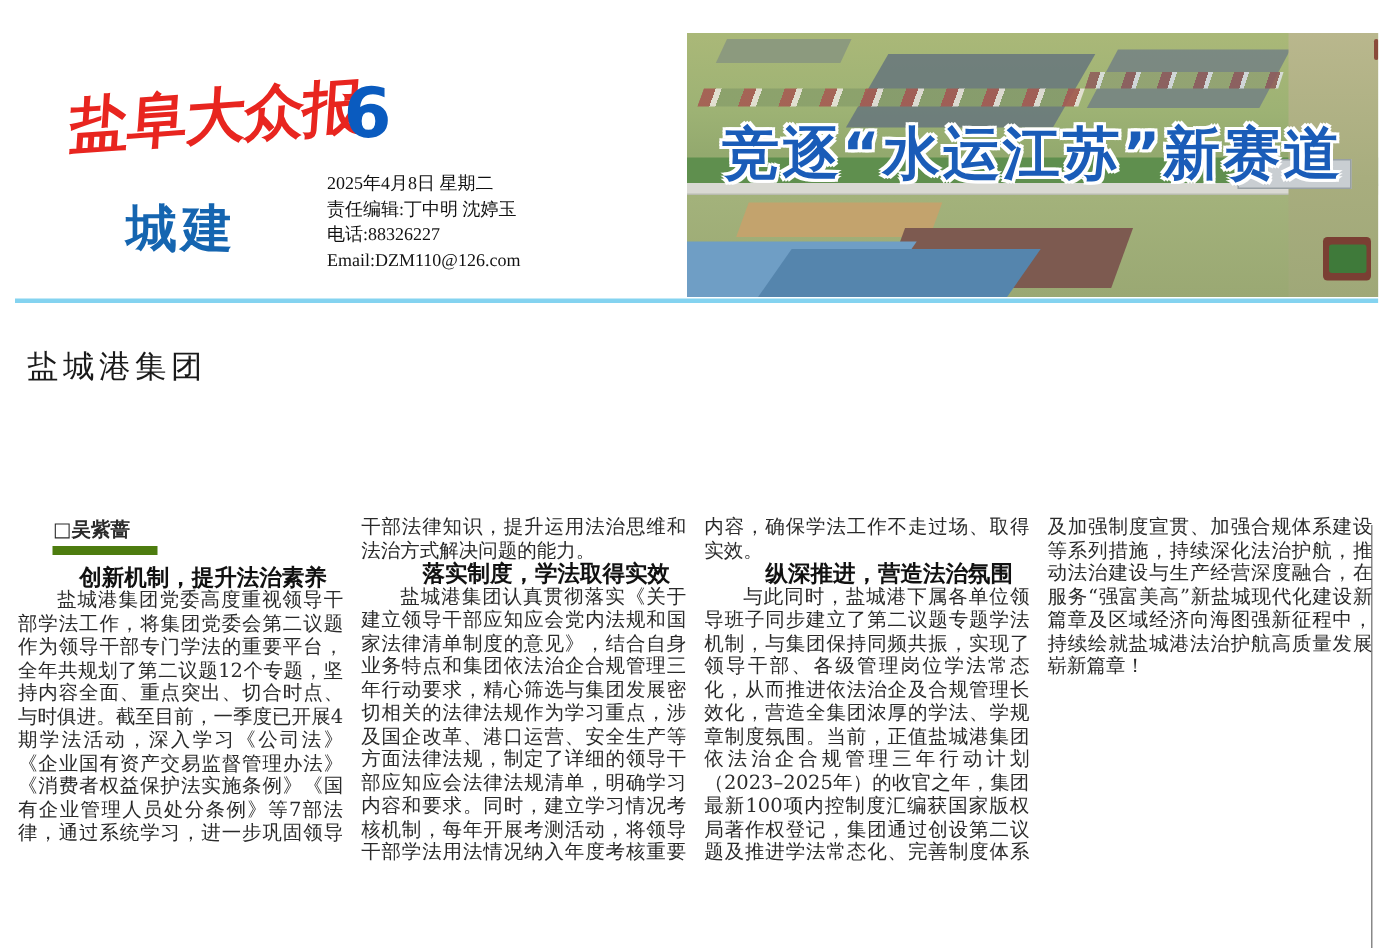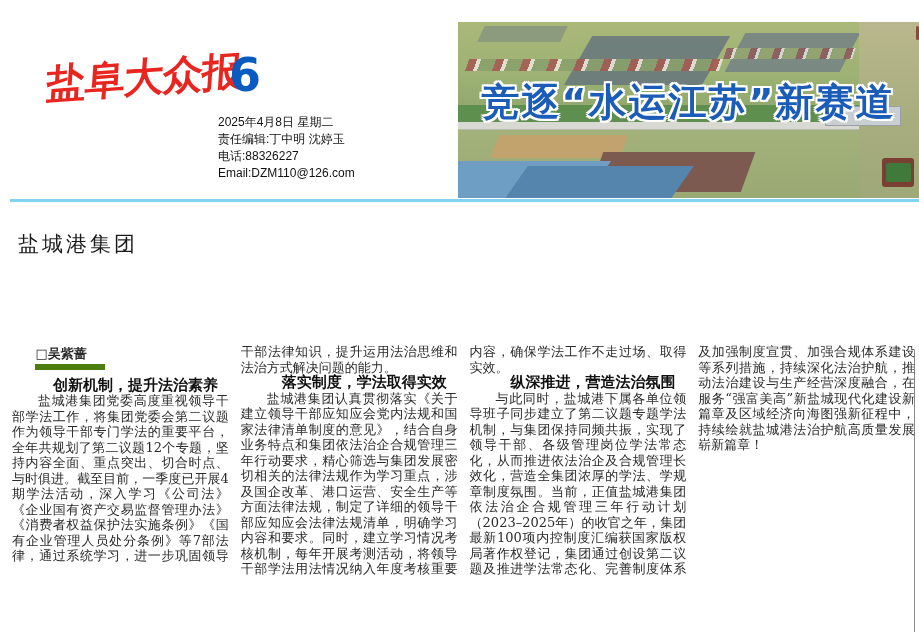--- a/index.html
+++ b/index.html
@@ -8,21 +8,21 @@
 
   
   .masthead-logo{position:absolute;left:46px;top:50px;font-size:40px;font-weight:bold;
         color:#e8251f;letter-spacing:-1px;transform:rotate(-4deg) skewX(-8deg);
         font-family:"DejaVu Serif",serif;white-space:nowrap;}
   .page-number{position:absolute;left:229px;top:48px;font-size:46px;font-weight:bold;
         color:#0a5bbf;font-family:"DejaVu Sans","Liberation Sans",sans-serif;}
   .section-name{position:absolute;left:84px;top:130px;font-size:34px;font-weight:bold;
         color:#1565b0;letter-spacing:3px;font-family:"DejaVu Serif",serif;}
   .issue-info{position:absolute;left:218px;top:114px;font-size:12px;line-height:17px;
-        color:#111;font-family:Liberation Sans, sans-serif;}
+        color:#111;font-family:Liberation Serif, serif;}
 
   
   .photo{position:absolute;left:458px;top:22px;width:461px;height:176px;overflow:hidden;
         background:linear-gradient(180deg,#aab878 0%,#9db274 30%,#93a96e 46%,#a3b27b 62%,#9aa873 100%);}
   .photo div{position:absolute;}
   .pond1{left:26%;top:8%;width:30%;height:28%;background:#66757c;transform:skewX(-30deg);opacity:.85;}
   .pond2{left:60%;top:6%;width:25%;height:22%;background:#707e84;transform:skewX(-28deg);opacity:.8;}
   .pond3{left:5%;top:2%;width:18%;height:9%;background:#8c9a7e;transform:skewX(-25deg);}
   .village1{left:2%;top:21%;width:55%;height:7%;transform:skewX(-20deg);opacity:.9;
         background:repeating-linear-gradient(90deg,#a55b52 0 8px,#e8e4da 8px 12px,#8aa06b 12px 27px);}
@@ -64,20 +64,21 @@
   .subhead{font-family:"DejaVu Sans","Liberation Sans",sans-serif;font-weight:bold;
         font-size:15px;text-align:center;text-indent:0;color:#111;margin:9px 0 7px;}
 </style>
 </head>
 <body>
 
 <div class="page">
 
   <div class="masthead-logo">盐阜大众报</div>
   <div class="page-number">6</div>
+  <div class="section-name">城建</div>
   <div class="issue-info">
     <div>2025年4月8日  星期二</div>
     <div>责任编辑:丁中明  沈婷玉</div>
     <div>电话:88326227</div>
     <div>Email:DZM110@126.com</div>
   </div>
 
   <div class="photo">
     <div class="pond3"></div>
     <div class="pond1"></div>

